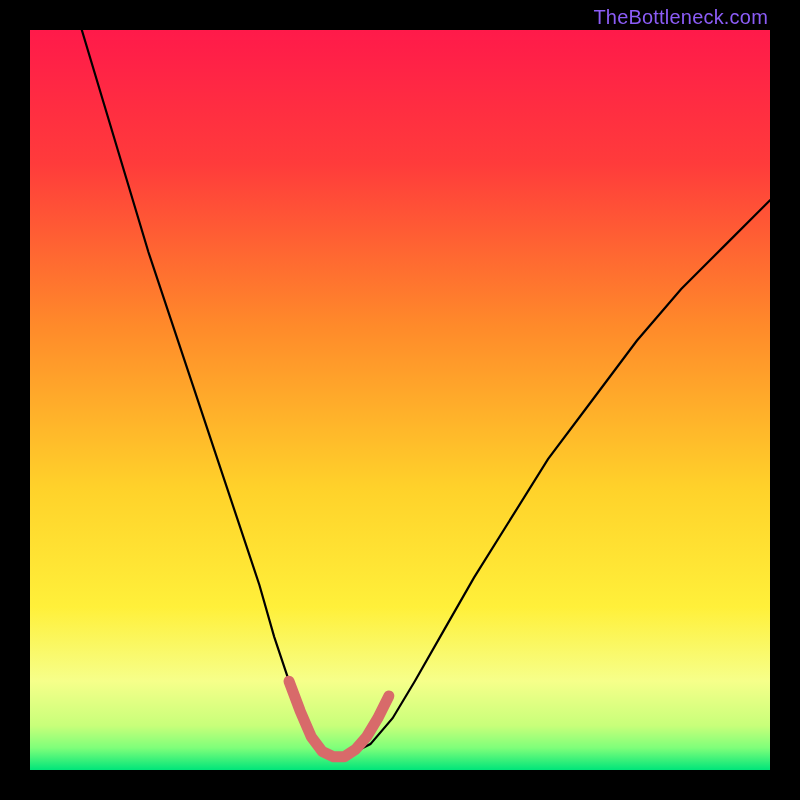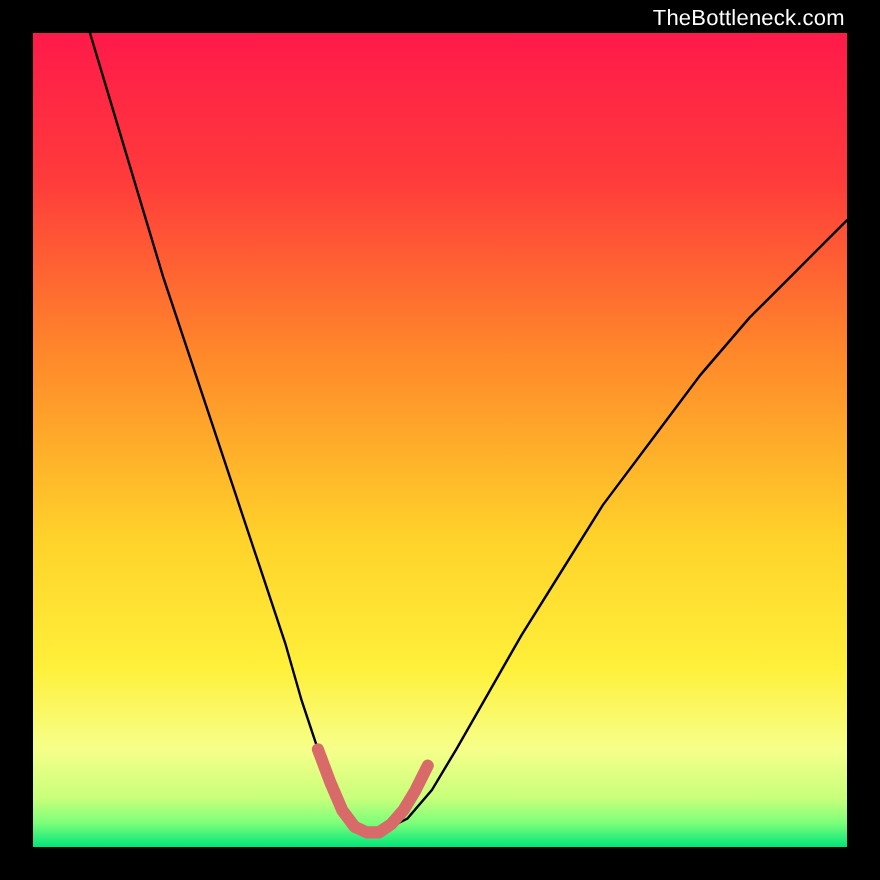--- a/index.html
+++ b/index.html
@@ -23,21 +23,21 @@
     position: absolute;
     left: 0;
     top: 0;
     width: 740px;
     height: 740px;
   }
   .watermark {
     position: absolute;
     top: 6px;
     right: 32px;
-    color: #ffffff;
+    color: #8b5cf6;
     font-size: 20px;
     font-weight: 400;
     letter-spacing: 0.2px;
     user-select: none;
   }
 </style>
 </head>
 <body>
 
 <div class="frame">

